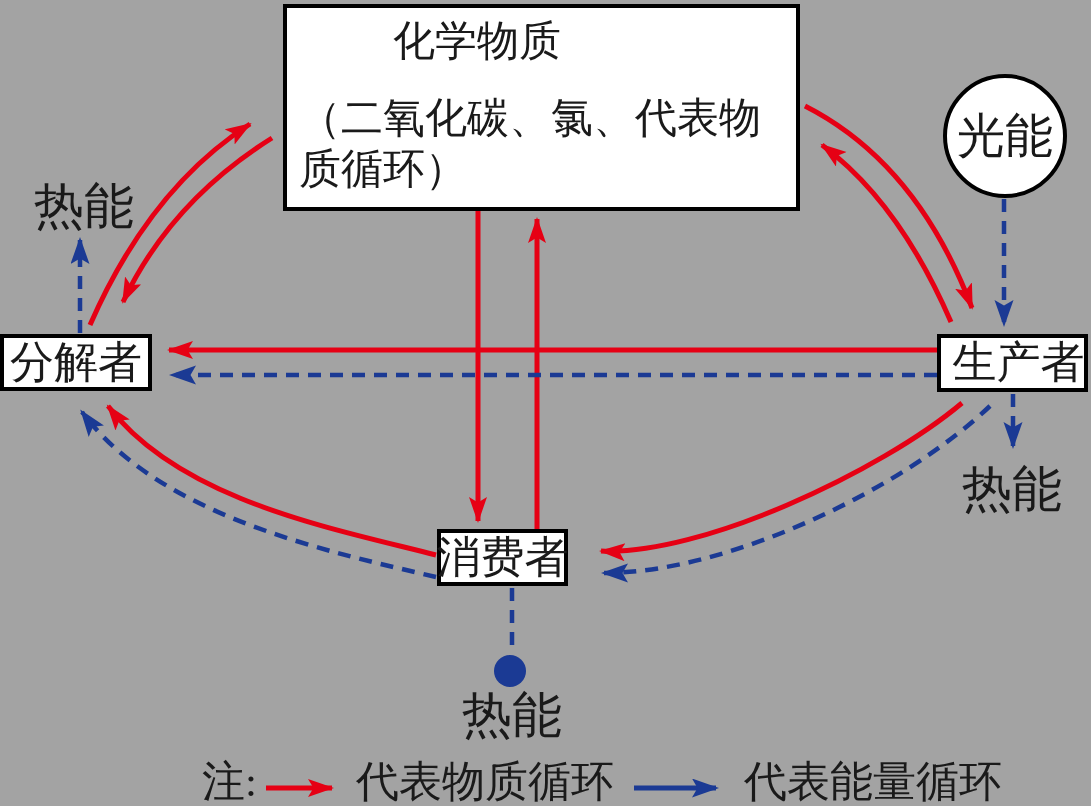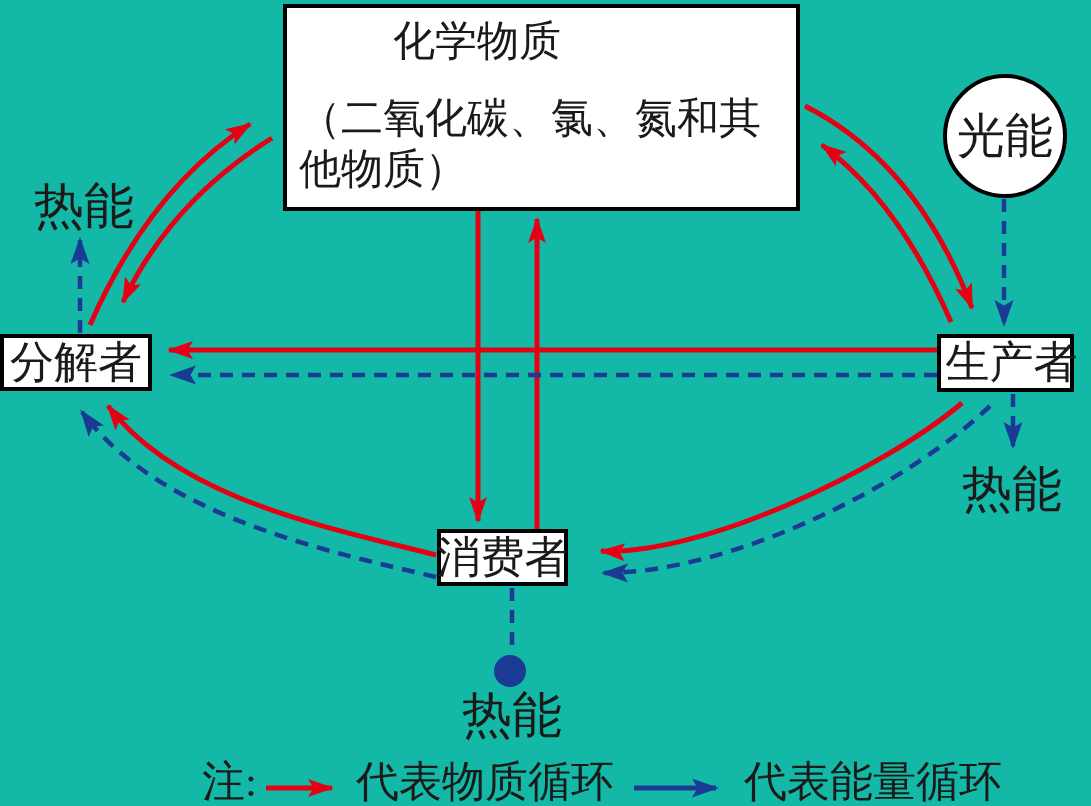--- a/index.html
+++ b/index.html
@@ -1,17 +1,17 @@
 <!DOCTYPE html>
 <html><head>
 <meta charset="utf-8">
 <style>
   html,body{margin:0;padding:0;background:#fff;}
   #stage{
-    position:relative;width:1091px;height:806px;background:#14b8a6;
+    position:relative;width:1091px;height:806px;background:#a3a3a3;
     font-family:"Liberation Serif","DejaVu Serif",serif;color:#1a1a1a;
     overflow:hidden;
   }
   #arrows{position:absolute;left:0;top:0;width:1091px;height:806px;}
   .node{
     position:absolute;box-sizing:border-box;border:4px solid #000;background:#fff;
     display:flex;align-items:center;justify-content:center;
     font-size:44px;line-height:1;white-space:nowrap;z-index:2;
   }
   .node.circle{border-radius:50%;font-size:48px;text-align:right;}
@@ -63,32 +63,32 @@
       <path d="M 990 406 C 905 487 730 573 604 573" marker-end="url(#ba)"></path>
       <path d="M 512 588 L 512 648"></path>
     </g>
     <circle cx="510" cy="671" r="16" fill="#1b3a94"></circle>
 
     <path d="M 634 788 L 716 788" stroke="#1b3a94" stroke-width="5" fill="none" marker-end="url(#ba)"></path>
   </svg>
 
   <div class="node chem" style="left:283px;top:4px;width:517px;height:207px;">
     <div class="t1">化学物质</div>
-    <div class="t2">（二氧化碳、氯、氮和其他物质）</div>
+    <div class="t2">（二氧化碳、氯、代表物质循环）</div>
   </div>
 
   <div class="node circle" style="left:943px;top:74px;width:124px;height:124px;">
     <span>光能</span>
   </div>
 
   <div class="node" style="left:0;top:334px;width:152px;height:57px;">
     <span>分解者</span>
   </div>
 
-  <div class="node" style="left:937px;top:334px;width:137px;height:58px;padding-left:12px;">
+  <div class="node" style="left:937px;top:334px;width:151px;height:58px;padding-left:12px;">
     <span>生产者</span>
   </div>
 
   <div class="node" style="left:437px;top:529px;width:131px;height:57px;text-align:center;">
     <span>消费者</span>
   </div>
 
   <div class="lbl" style="left:34px;top:181px;">热能</div>
   <div class="lbl" style="left:962px;top:464px;">热能</div>
   <div class="lbl" style="left:462px;top:690px;">热能</div>

